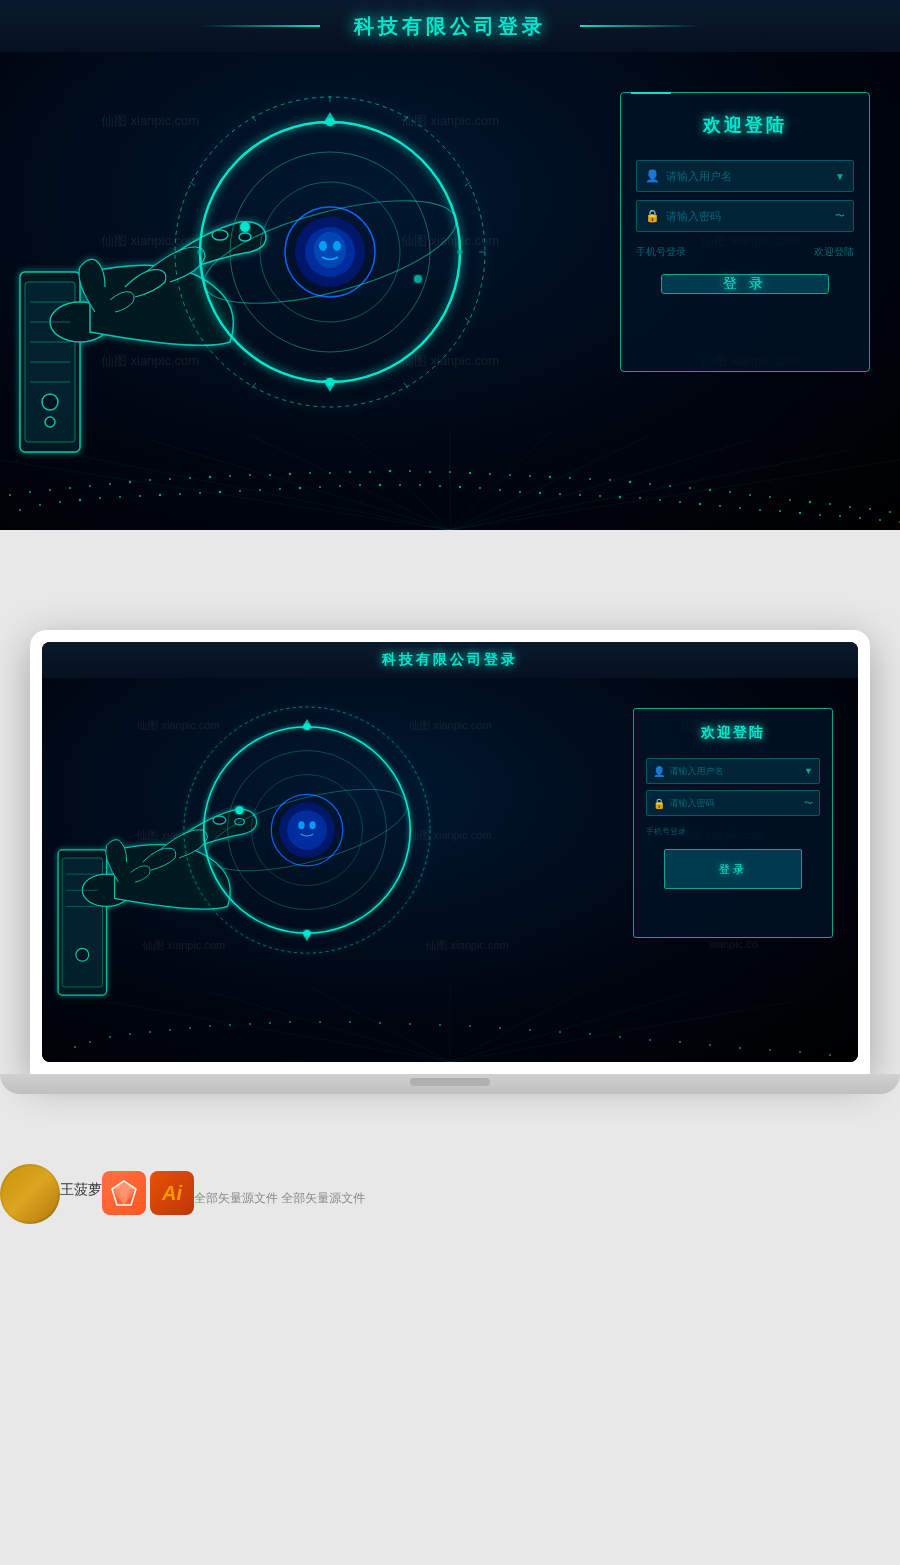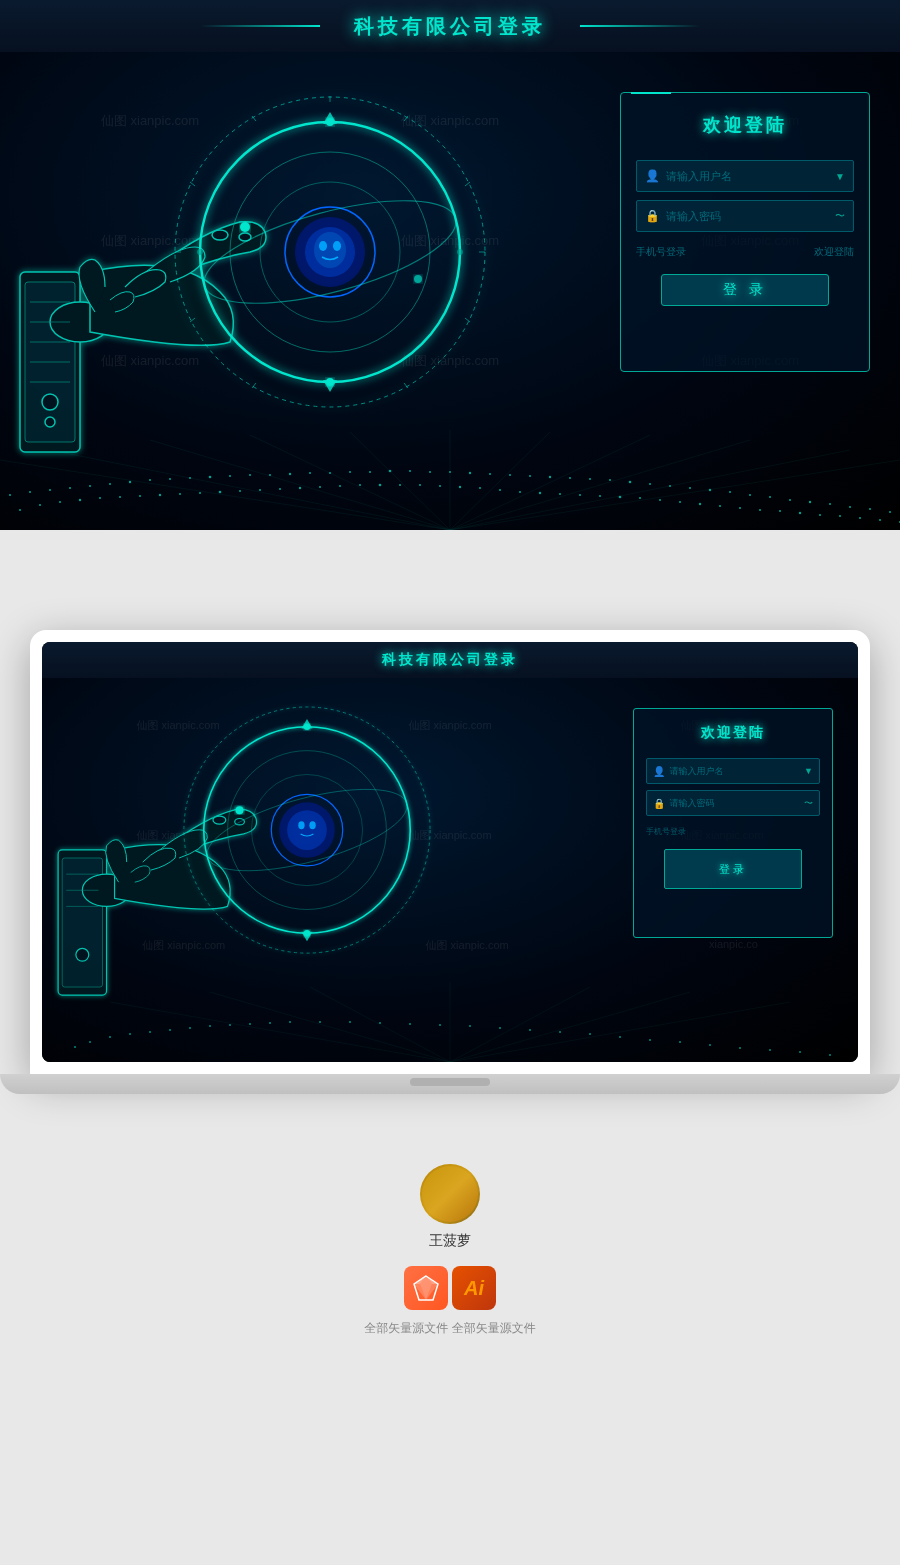--- a/index.html
+++ b/index.html
@@ -139,21 +139,21 @@
       justify-content: space-between;
       padding: 5px 15px;
       margin-top: 4px;
     }
     .login-link-text {
       color: #006a7a;
       font-size: 10px;
     }
     .login-btn {
       margin: 10px 40px;
-      height: 32px;
+      height: 20px;
       background: rgba(0,100,120,0.5);
       border: 1px solid #00a896;
       border-radius: 3px;
       display: flex;
       align-items: center;
       justify-content: center;
       cursor: pointer;
     }
     .login-btn-text {
       color: #00e5cc;
@@ -314,21 +314,21 @@
       font-size: 11px;
       letter-spacing: 3px;
       text-shadow: 0 0 6px #00e5cc;
     }
 
     
     .author-section {
       width: 900px;
       background: #e8e8e8;
       display: flex;
-      flex-direction: column;
+      flex-direction: row;
       align-items: center;
       padding: 30px 0 40px;
     }
 
     .author-avatar {
       width: 60px;
       height: 60px;
       border-radius: 50%;
       overflow: hidden;
       background: linear-gradient(135deg, #b8860b, #d4a017, #8b6914);

